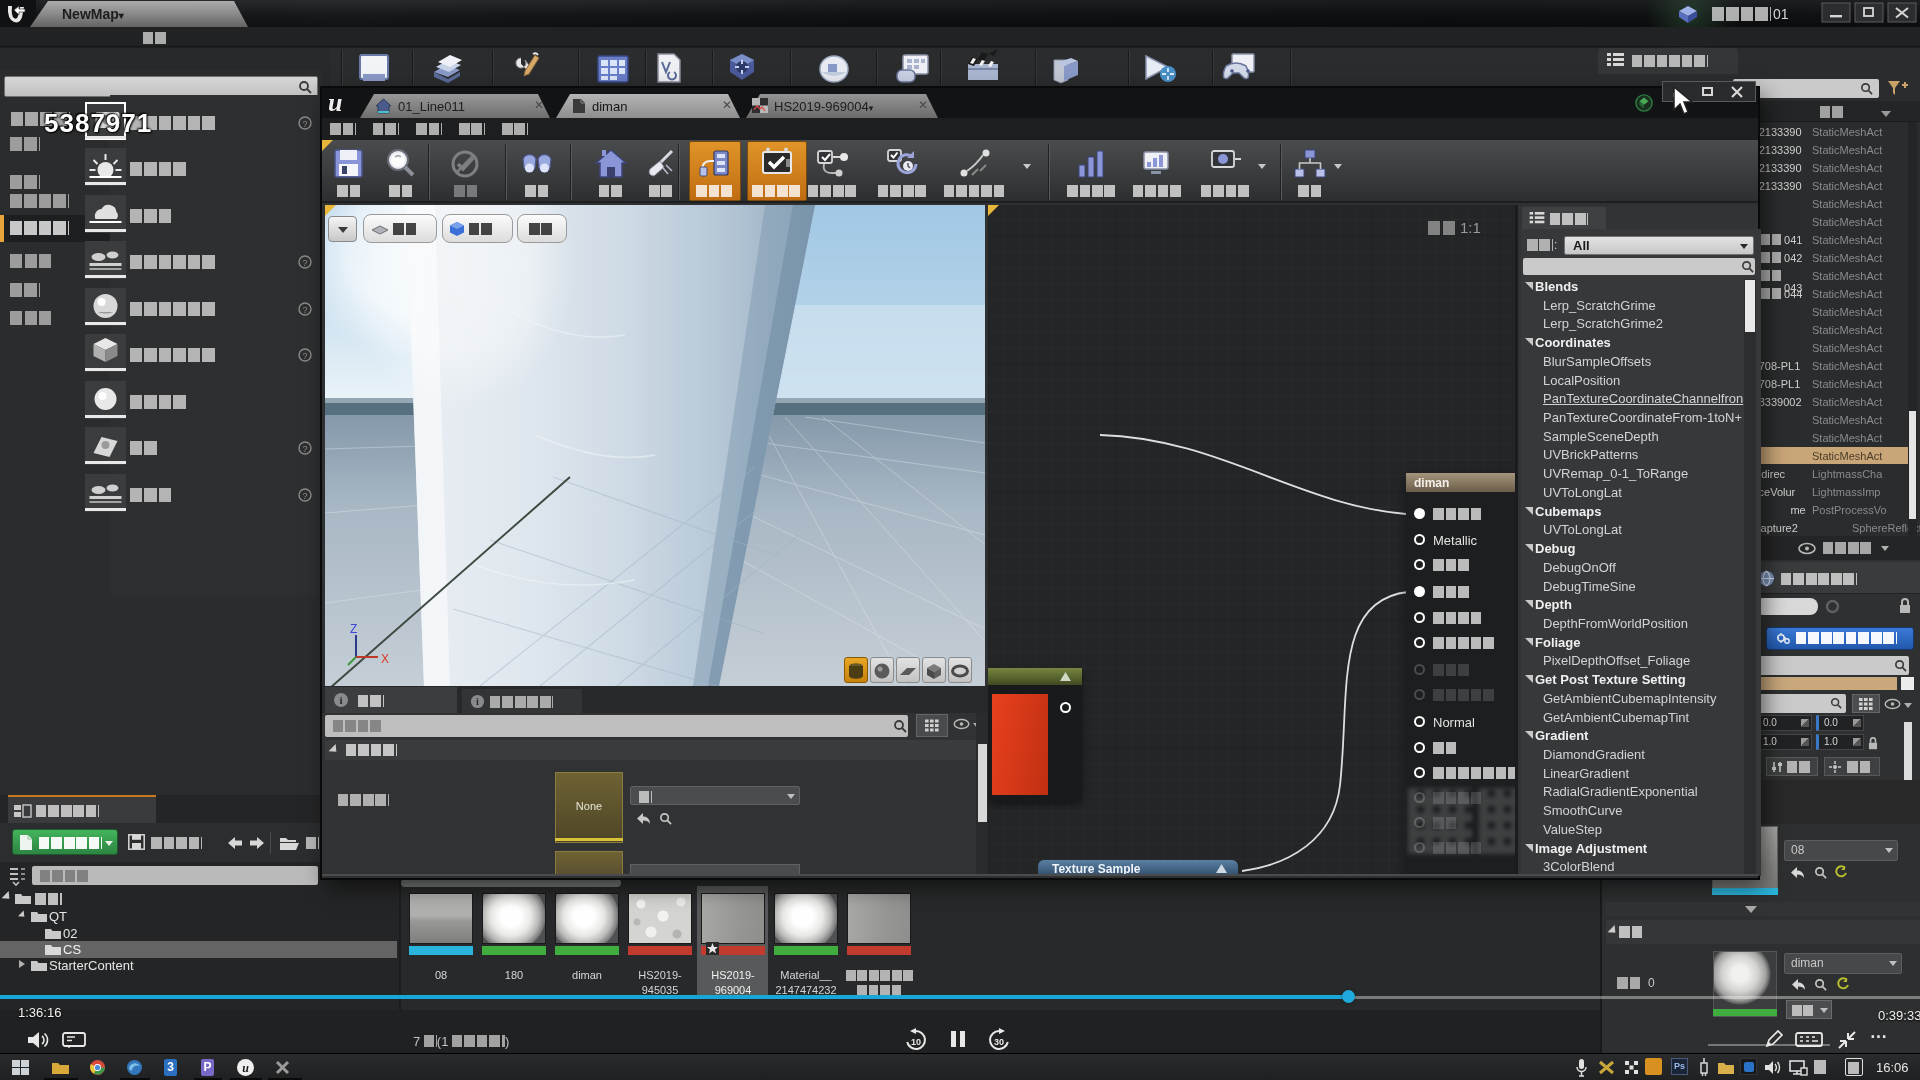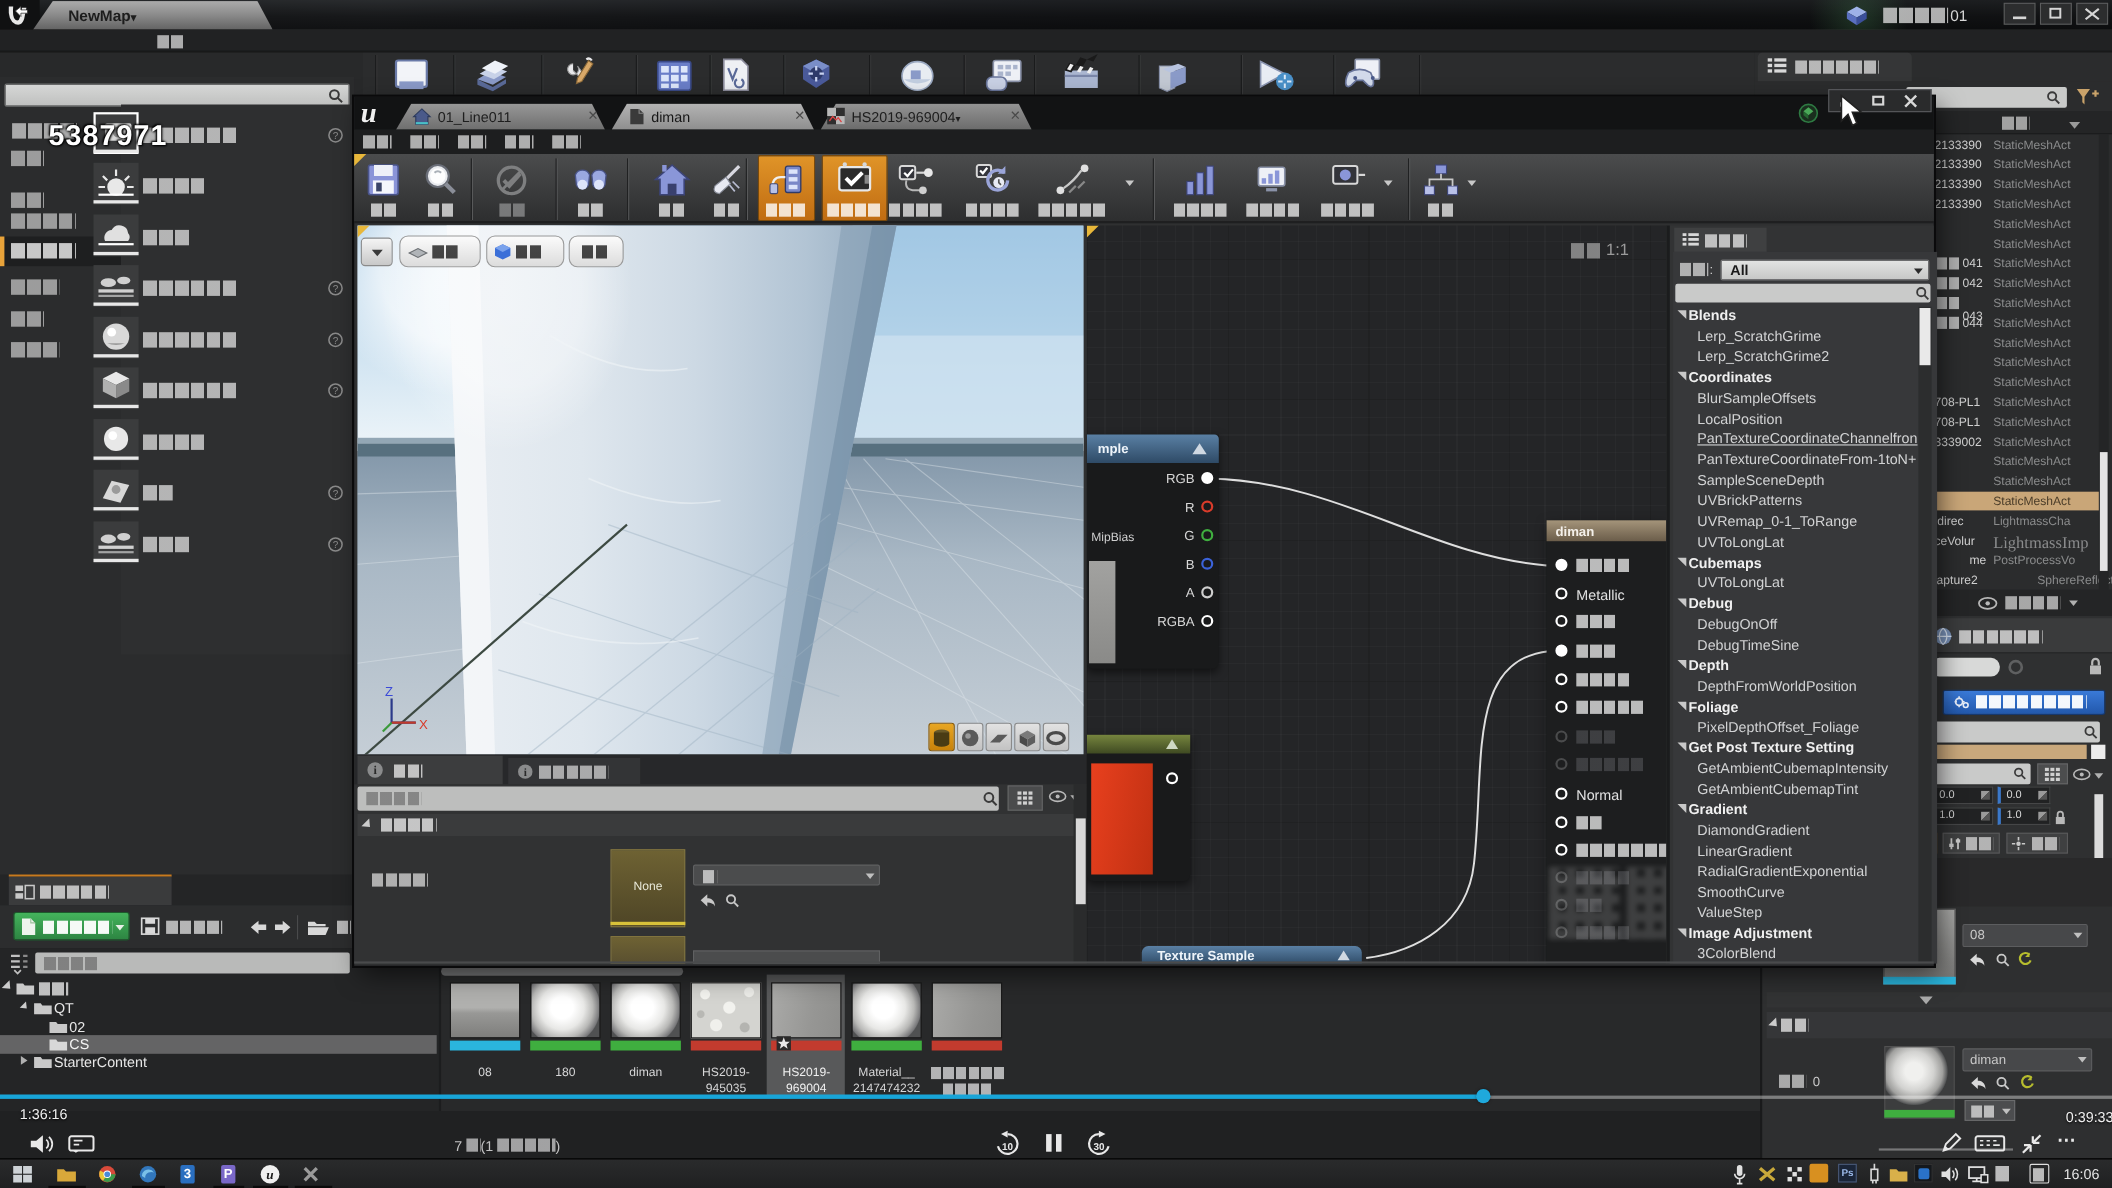--- a/index.html
+++ b/index.html
@@ -351,21 +351,21 @@
       <div class="t" style="left: 157.6px; top: 274px; font-size: 11px; color: rgb(208, 208, 208);">13339002</div>
       <div class="t" style="left: 217px; top: 274px; font-size: 11px; color: rgb(138, 139, 140);">StaticMeshAct</div>
       <div class="t" style="left: 217px; top: 292px; font-size: 11px; color: rgb(138, 139, 140);">StaticMeshAct</div>
       <div class="t" style="left: 217px; top: 310px; font-size: 11px; color: rgb(138, 139, 140);">StaticMeshAct</div>
       <div class="ab" style="left: 0px; top: 325px; width: 318px; height: 17px; background: rgb(201, 166, 120);"></div>
       <div class="t" style="left: 217px; top: 328px; font-size: 11px; color: rgb(74, 60, 40);">StaticMeshAct</div>
       <div class="t" style="left: 138.7px; top: 346px; font-size: 11px; color: rgb(208, 208, 208);">cterIndirec</div>
       <div class="t" style="left: 217px; top: 346px; font-size: 11px; color: rgb(138, 139, 140);">LightmassCha</div>
       <div class="t" style="left: 217px; top: 346px; font-size: 11px; color: rgb(138, 139, 140);"></div>
       <div class="t" style="left: 151.3px; top: 364px; font-size: 11px; color: rgb(208, 208, 208);">anceVolur</div>
-      <div class="t" style="left: 217px; top: 364px; font-size: 15px; color: rgb(138, 139, 140); font-family: Liberation Serif, serif;">LightmassImp</div>
+      <div class="t" style="left: 217px; top: 364px; font-size: 11px; color: rgb(138, 139, 140);">LightmassImp</div>
       <div class="t" style="left: 195.4px; top: 382px; font-size: 11px; color: rgb(208, 208, 208);">me</div>
       <div class="t" style="left: 217px; top: 382px; font-size: 11px; color: rgb(138, 139, 140);">PostProcessVo</div>
       <div class="t" style="left: 157.6px; top: 400px; font-size: 11px; color: rgb(208, 208, 208);">Capture2</div>
       <div class="t" style="left: 217px; top: 400px; font-size: 11px; color: rgb(138, 139, 140); margin-left: 40px;">SphereReflectio</div>
     </div>
 
   <div class="ab" style="left:313px;top:74px;width:9px;height:414px;background:#242526"></div>
   <div class="ab" style="left:314px;top:363px;width:7px;height:108px;background:#e4e4e4"></div>
 
   <div class="ab" style="left:0;top:488px;width:325px;height:24px;background:#242526">
@@ -996,41 +996,20 @@
     <div class="ab" style="left:656px;top:58px;width:9px;height:78px;background:#d8d8d8"></div>
   </div>
 
   <div class="ab" id="graph" style="left:666px;top:117px;width:527px;height:671px;background:#242527;background-image:repeating-linear-gradient(0deg,rgba(255,255,255,.025) 0 1px,transparent 1px 16px),repeating-linear-gradient(90deg,rgba(255,255,255,.025) 0 1px,transparent 1px 16px),repeating-linear-gradient(0deg,rgba(0,0,0,.25) 0 1px,transparent 1px 128px),repeating-linear-gradient(90deg,rgba(0,0,0,.25) 0 1px,transparent 1px 128px);overflow:hidden">
     <div class="ab" style="left:0;top:0;border-style:solid;border-width:11px 11px 0 0;border-color:#e8b73a transparent transparent transparent"></div>
 
   <svg width="527" height="671" viewBox="0 0 527 671" style="position:absolute;left:0px;top:0px;overflow:visible">
         <path d="M112 230 C230 233 310 300 418 309" stroke="#dedede" stroke-width="1.8" fill="none"></path>
         <path d="M420 387 C345 395 362 490 352 580 C346 635 300 660 254 666" stroke="#dedede" stroke-width="1.8" fill="none"></path>
       </svg>
-      <div class="ab" style="left: 0px; top: 190px; width: 120px; height: 213px; background: rgb(25, 26, 27); border-radius: 0px 0px 6px 6px; box-shadow: rgba(0, 0, 0, 0.5) 0px 3px 8px;">
-        <div class="ab" style="left: 0px; top: 0px; width: 120px; height: 26px; background: linear-gradient(rgb(90, 128, 164), rgb(46, 74, 102)); border-radius: 0px 4px 0px 0px;"></div>
-        <div class="t" style="left: 10px; top: 6px; font-size: 12px; color: rgb(238, 244, 250); font-weight: bold;">mple</div>
-        <svg width="13" height="10" viewBox="0 0 13 10" style="position:absolute;left:96px;top:8px;overflow:visible">
-          <path d="M6.5 0 L13 10 L0 10 Z" fill="#cfd8e2"></path>
-        </svg>
-        <div class="ab" style="left: 2px; top: 115px; width: 24px; height: 93px; background: linear-gradient(rgb(162, 162, 160), rgb(138, 138, 136));"></div>
-        <div class="t" style="left: 4px; top: 88px; font-size: 11px; color: rgb(207, 207, 207);">MipBias</div>
-        <div class="t" style="left: 0px; top: 33px; font-size: 12px; color: rgb(216, 216, 216); text-align: right; width: 98px;">RGB</div>
-        <div class="ab" style="left: 104px; top: 34px; width: 11px; height: 11px; border-radius: 50%; border: 2.5px solid rgb(255, 255, 255); background: rgb(255, 255, 255);"></div>
-        <div class="t" style="left: 0px; top: 59px; font-size: 12px; color: rgb(216, 216, 216); text-align: right; width: 98px;">R</div>
-        <div class="ab" style="left: 104px; top: 60px; width: 11px; height: 11px; border-radius: 50%; border: 2.5px solid rgb(216, 59, 42); background: transparent;"></div>
-        <div class="t" style="left: 0px; top: 85px; font-size: 12px; color: rgb(216, 216, 216); text-align: right; width: 98px;">G</div>
-        <div class="ab" style="left: 104px; top: 86px; width: 11px; height: 11px; border-radius: 50%; border: 2.5px solid rgb(63, 174, 63); background: transparent;"></div>
-        <div class="t" style="left: 0px; top: 111px; font-size: 12px; color: rgb(216, 216, 216); text-align: right; width: 98px;">B</div>
-        <div class="ab" style="left: 104px; top: 112px; width: 11px; height: 11px; border-radius: 50%; border: 2.5px solid rgb(59, 98, 216); background: transparent;"></div>
-        <div class="t" style="left: 0px; top: 137px; font-size: 12px; color: rgb(216, 216, 216); text-align: right; width: 98px;">A</div>
-        <div class="ab" style="left: 104px; top: 138px; width: 11px; height: 11px; border-radius: 50%; border: 2.5px solid rgb(207, 207, 207); background: transparent;"></div>
-        <div class="t" style="left: 0px; top: 163px; font-size: 12px; color: rgb(216, 216, 216); text-align: right; width: 98px;">RGBA</div>
-        <div class="ab" style="left: 104px; top: 164px; width: 11px; height: 11px; border-radius: 50%; border: 2.5px solid rgb(255, 255, 255); background: transparent;"></div>
-      </div>
       <div class="ab" style="left: 0px; top: 463px; width: 94px; height: 133px; background: rgb(25, 26, 27); border-radius: 0px 0px 6px 6px; box-shadow: rgba(0, 0, 0, 0.5) 0px 3px 8px;">
         <div class="ab" style="left: 0px; top: 0px; width: 94px; height: 17px; background: linear-gradient(rgb(118, 133, 62), rgb(63, 74, 34));"></div>
         <svg width="11" height="9" viewBox="0 0 11 9" style="position:absolute;left:72px;top:4px;overflow:visible">
           <path d="M5.5 0 L11 9 L0 9 Z" fill="#cfd8c2"></path>
         </svg>
         <div class="ab" style="left: 4px; top: 26px; width: 56px; height: 101px; background: linear-gradient(100deg, rgb(232, 64, 30), rgb(192, 48, 18));"></div>
         <div class="ab" style="left: 72px; top: 34px; width: 11px; height: 11px; border-radius: 50%; border: 2.5px solid rgb(255, 255, 255); background: transparent;"></div>
       </div>
       <div class="ab" style="left: 50px; top: 655px; width: 200px; height: 17px; background: linear-gradient(rgb(90, 128, 164), rgb(46, 74, 102)); border-radius: 6px 6px 0px 0px;">
         <div class="t" style="left: 14px; top: 2px; font-size: 12px; color: rgb(238, 244, 250); font-weight: bold;">Texture Sample</div>

